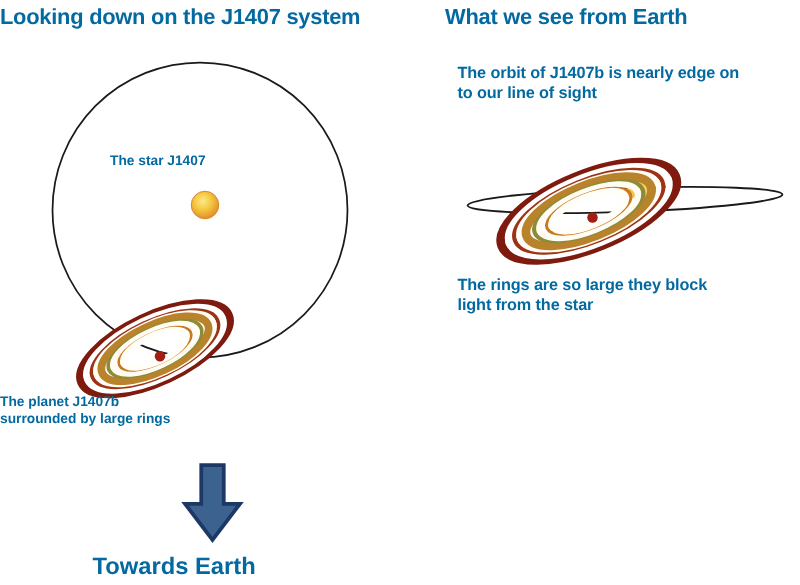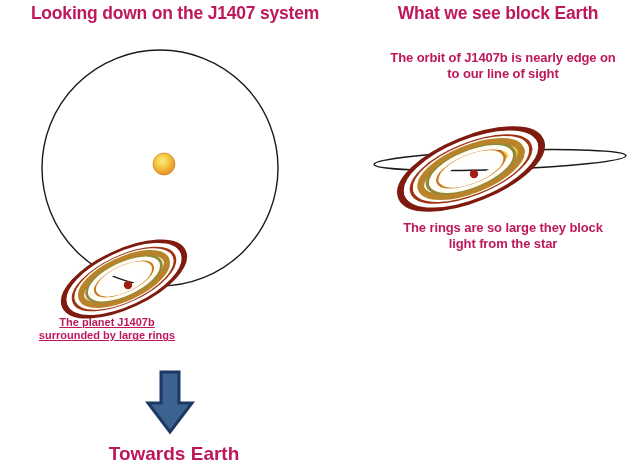--- a/index.html
+++ b/index.html
@@ -18,24 +18,23 @@
   }
   svg.layer {
     position: absolute;
     left: 0;
     top: 0;
     width: 640px;
     height: 468px;
   }
   .txt {
     position: absolute;
-    text-align: center;
     line-height: 1.22;
     white-space: pre-line;
-    color: #be185d;
+    color: #0369a1;
     font-family: "Liberation Sans", sans-serif;
   }
   .panel-title {
     font-size: 17.5px;
     font-weight: bold;
     letter-spacing: -0.2px;
   }
   .anno {
     font-size: 13px;
     font-weight: bold;
@@ -47,21 +46,21 @@
   }
   .bottom-label {
     font-size: 19px;
     font-weight: bold;
   }
   #title-left  { left: 0px;   top: 3px;   width: 350px; }
   #title-right { left: 356px; top: 3px;   width: 284px; }
   #anno-edgeon { left: 366px; top: 50px;  width: 274px; }
   #anno-block  { left: 366px; top: 220px; width: 274px; }
   #label-star  { left: 88px;  top: 123px; width: 182px; }
-  #label-planet{ left: 0px;   top: 316px; width: 214px; text-decoration: underline; }
+  #label-planet{ left: 0px;   top: 316px; width: 214px; }
   #label-earth { left: 74px;  top: 442px; width: 200px; }
 </style>
 </head>
 <body>
 
 <div id="stage">
 
   <svg class="layer" viewBox="0 0 640 468" xmlns="http://www.w3.org/2000/svg">
     <defs>
       <radialGradient id="starGrad" cx="42%" cy="36%" r="68%">
@@ -130,27 +129,28 @@
       <circle cx="474" cy="174" r="4.2" fill="#a01e14"></circle>
     </g>
 
     <g>
       <polygon points="161,372 179,372 179,403 192,403 170,432 148,403 161,403" fill="#3c628f" stroke="#1d3864" stroke-width="3" stroke-linejoin="miter"></polygon>
     </g>
   </svg>
 
   <div class="txt panel-title" id="title-left">Looking down on the J1407 system</div>
 
-  <div class="txt panel-title" id="title-right">What we see block Earth</div>
+  <div class="txt panel-title" id="title-right">What we see from Earth</div>
 
   <div class="txt anno" id="anno-edgeon">The orbit of J1407b is nearly edge on
 to our line of sight</div>
 
   <div class="txt anno" id="anno-block">The rings are so large they block
 light from the star</div>
 
+  <div class="txt label-small" id="label-star">The star J1407</div>
 
   <div class="txt label-small" id="label-planet">The planet J1407b
 surrounded by large rings</div>
 
   <div class="txt bottom-label" id="label-earth">Towards Earth</div>
 
 </div>
 
 </body></html>

